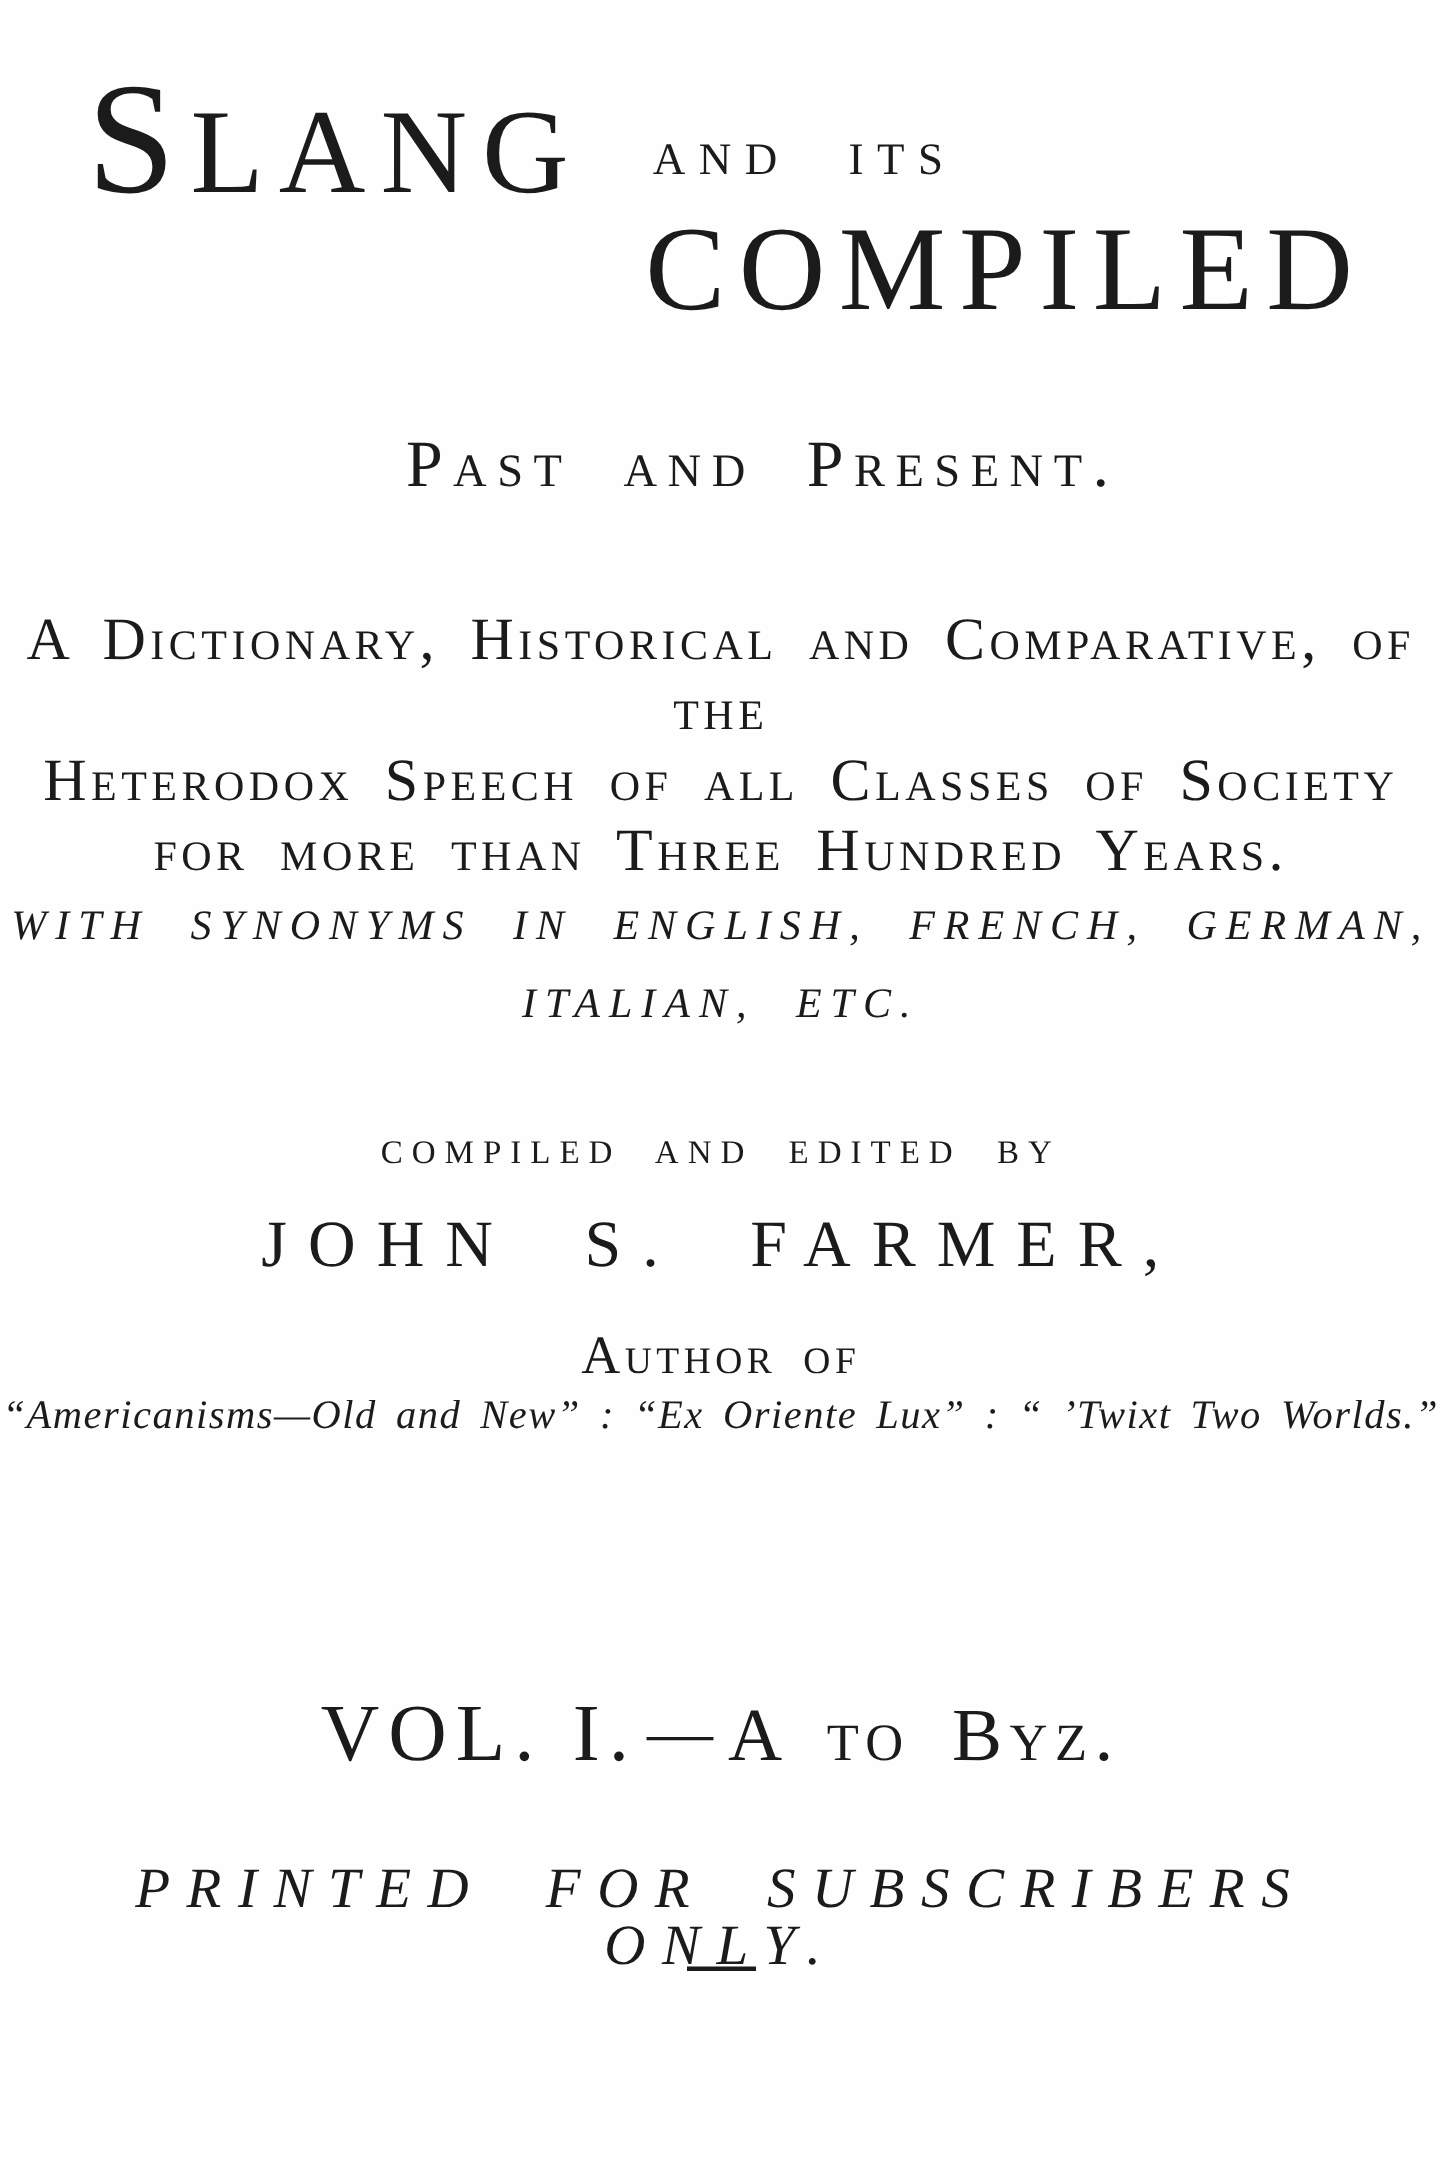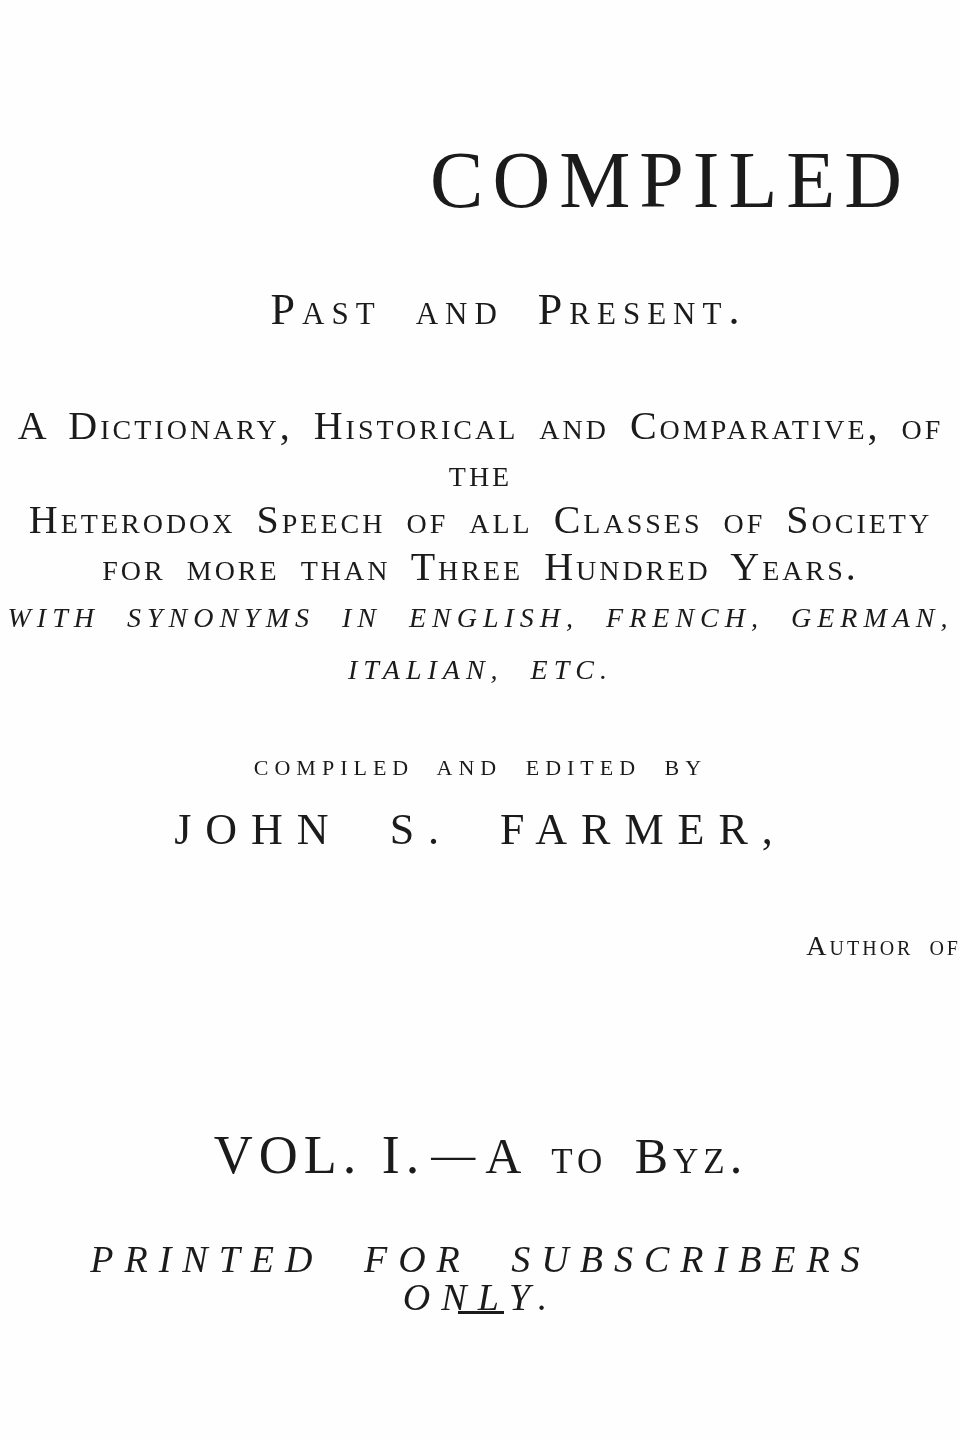--- a/index.html
+++ b/index.html
@@ -101,27 +101,26 @@
     line-height: 1;
   }
   .editor-name {
     top: 808px;
     font-size: 44px;
     letter-spacing: 14px;
     word-spacing: 22px;
     line-height: 1;
   }
   .author-of {
-    top: 932px;
-    font-variant: small-caps;
-    font-size: 28px;
+    top: 885px;
+    font-variant: small-caps;
+    font-size: 36px;
     letter-spacing: 3px;
     word-spacing: 6px;
     line-height: 1;
-    text-align: right;
   }
   .works {
     top: 927px;
     font-style: italic;
     font-size: 27px;
     letter-spacing: 1px;
     word-spacing: 5px;
     line-height: 1.2;
   }
 
@@ -172,20 +171,24 @@
     font-size: 28px;
     letter-spacing: 3px;
     line-height: 1;
   }
 </style>
 </head>
 <body>
 
 <div class="page">
 
+  <div class="title-row">
+    <span class="display-word">SLANG</span>
+    <span class="title-small">AND ITS</span>
+  </div>
 
   <div class="title-row2">
     <span class="display-word">COMPILED</span>
   </div>
 
   <div class="centered subtitle">Past and Present.</div>
 
   <div class="centered description">
     <div>A Dictionary, Historical and Comparative, of the</div>
     <div>Heterodox Speech of all Classes of Society</div>
@@ -196,20 +199,21 @@
     <div>WITH SYNONYMS IN ENGLISH, FRENCH, GERMAN,</div>
     <div>ITALIAN, ETC.</div>
   </div>
 
   <div class="centered byline">COMPILED AND EDITED BY</div>
 
   <div class="centered editor-name">JOHN S. FARMER,</div>
 
   <div class="centered author-of">Author of</div>
 
+  <div class="centered works">“Americanisms—Old and New” : “Ex Oriente Lux” : “ ’Twixt Two Worlds.”</div>
 
   <div class="centered volume">
     <span class="vol-label">VOL. I.</span><span class="vol-sep">—</span><span class="vol-range">A to Byz.</span>
   </div>
 
   <div class="centered printed-for">PRINTED FOR SUBSCRIBERS ONLY.</div>
 
   <div class="imprint-rule"></div>
 
 

